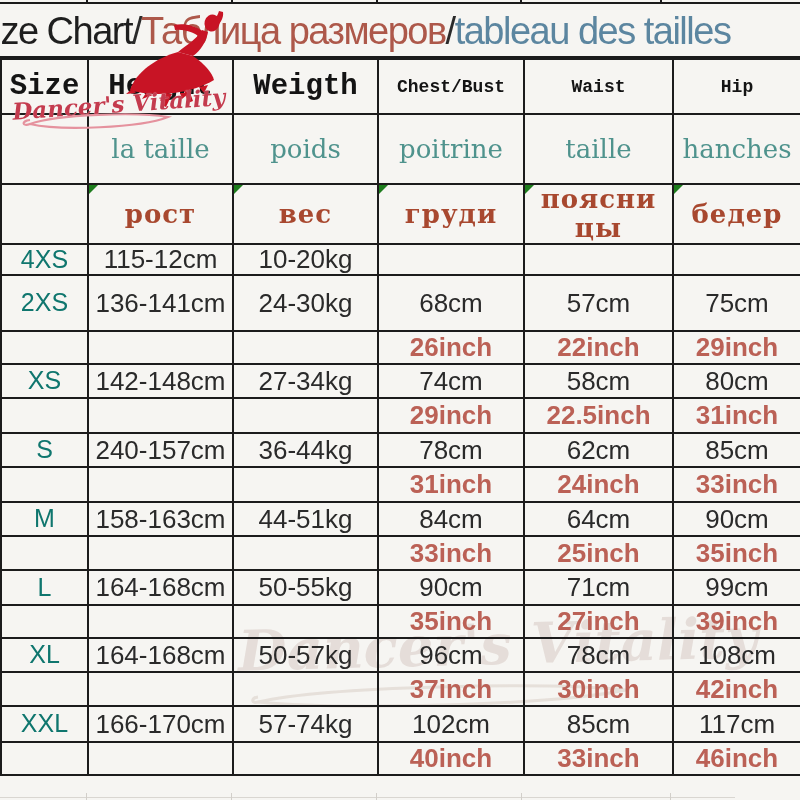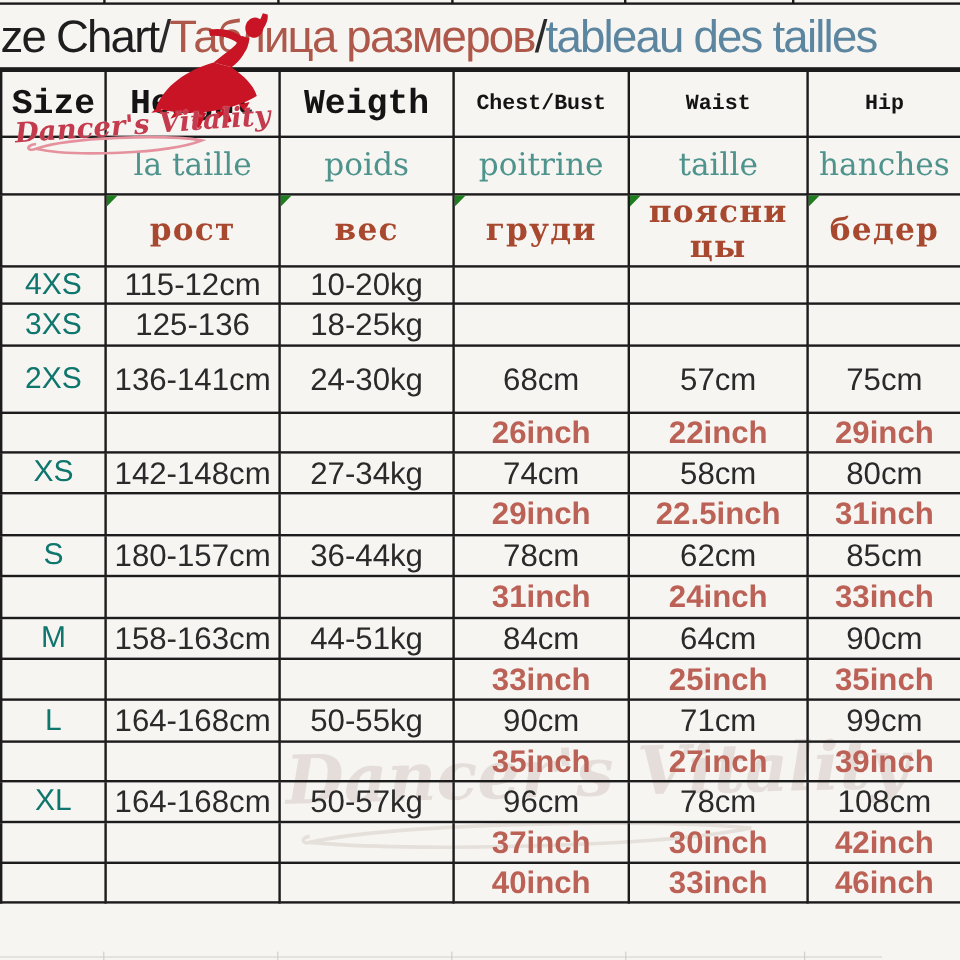--- a/index.html
+++ b/index.html
@@ -30,21 +30,21 @@
   }
   .size-table td{
     border:2px solid #1c1c1c;text-align:center;vertical-align:middle;
     padding:0;position:relative;background:transparent;
   }
   
   tr.hr1{height:55px;}
   td.m-lg{font-family:"Liberation Mono",monospace;font-weight:bold;font-size:29px;color:#141414;}
   td.m-sm{font-family:"Liberation Mono",monospace;font-weight:bold;font-size:18px;color:#141414;}
   
-  tr.hr2{height:48px;}
+  tr.hr2{height:70px;}
   td.fr{font-family:"DejaVu Serif",serif;font-size:26px;color:#4f938d;}
   
   tr.hr3{height:46px;}
   td.ru{font-family:"DejaVu Serif",serif;font-weight:bold;font-size:26px;color:#a8482f;letter-spacing:1px;}
   .nw{display:inline-block;max-width:118px;overflow-wrap:anywhere;line-height:1.1;}
   .tri{
     position:absolute;left:0;top:0;width:0;height:0;
     border-top:9px solid #1e7d1e;border-right:9px solid transparent;
   }
   
@@ -141,28 +141,20 @@
     </tr>
 
     <tr class="rh31">
       <td class="sz">4XS</td>
       <td class="dt">115-12cm</td>
       <td class="dt">10-20kg</td>
       <td class="dt"></td>
       <td class="dt"></td>
       <td class="dt"></td>
     </tr>
-    <tr class="rh35">
-      <td class="sz">3XS</td>
-      <td class="dt">125-136</td>
-      <td class="dt">18-25kg</td>
-      <td class="dt"></td>
-      <td class="dt"></td>
-      <td class="dt"></td>
-    </tr>
     <tr class="rh38">
       <td class="sz">2XS</td>
       <td class="dt">136-141cm</td>
       <td class="dt">24-30kg</td>
       <td class="dt">68cm</td>
       <td class="dt">57cm</td>
       <td class="dt">75cm</td>
     </tr>
     <tr class="rh33">
       <td class="sz"></td>
@@ -183,21 +175,21 @@
     <tr class="rh35">
       <td class="sz"></td>
       <td class="dt"></td>
       <td class="dt"></td>
       <td class="in">29inch</td>
       <td class="in">22.5inch</td>
       <td class="in">31inch</td>
     </tr>
     <tr class="rh34">
       <td class="sz">S</td>
-      <td class="dt">180-157cm</td>
+      <td class="dt">240-157cm</td>
       <td class="dt">36-44kg</td>
       <td class="dt">78cm</td>
       <td class="dt">62cm</td>
       <td class="dt">85cm</td>
     </tr>
     <tr class="rh35">
       <td class="sz"></td>
       <td class="dt"></td>
       <td class="dt"></td>
       <td class="in">31inch</td>
@@ -244,20 +236,28 @@
       <td class="dt">78cm</td>
       <td class="dt">108cm</td>
     </tr>
     <tr class="rh34">
       <td class="sz"></td>
       <td class="dt"></td>
       <td class="dt"></td>
       <td class="in">37inch</td>
       <td class="in">30inch</td>
       <td class="in">42inch</td>
+    </tr>
+    <tr class="rh36">
+      <td class="sz">XXL</td>
+      <td class="dt">166-170cm</td>
+      <td class="dt">57-74kg</td>
+      <td class="dt">102cm</td>
+      <td class="dt">85cm</td>
+      <td class="dt">117cm</td>
     </tr>
     <tr class="rh33">
       <td class="sz"></td>
       <td class="dt"></td>
       <td class="dt"></td>
       <td class="in">40inch</td>
       <td class="in">33inch</td>
       <td class="in">46inch</td>
     </tr>
   </tbody>

